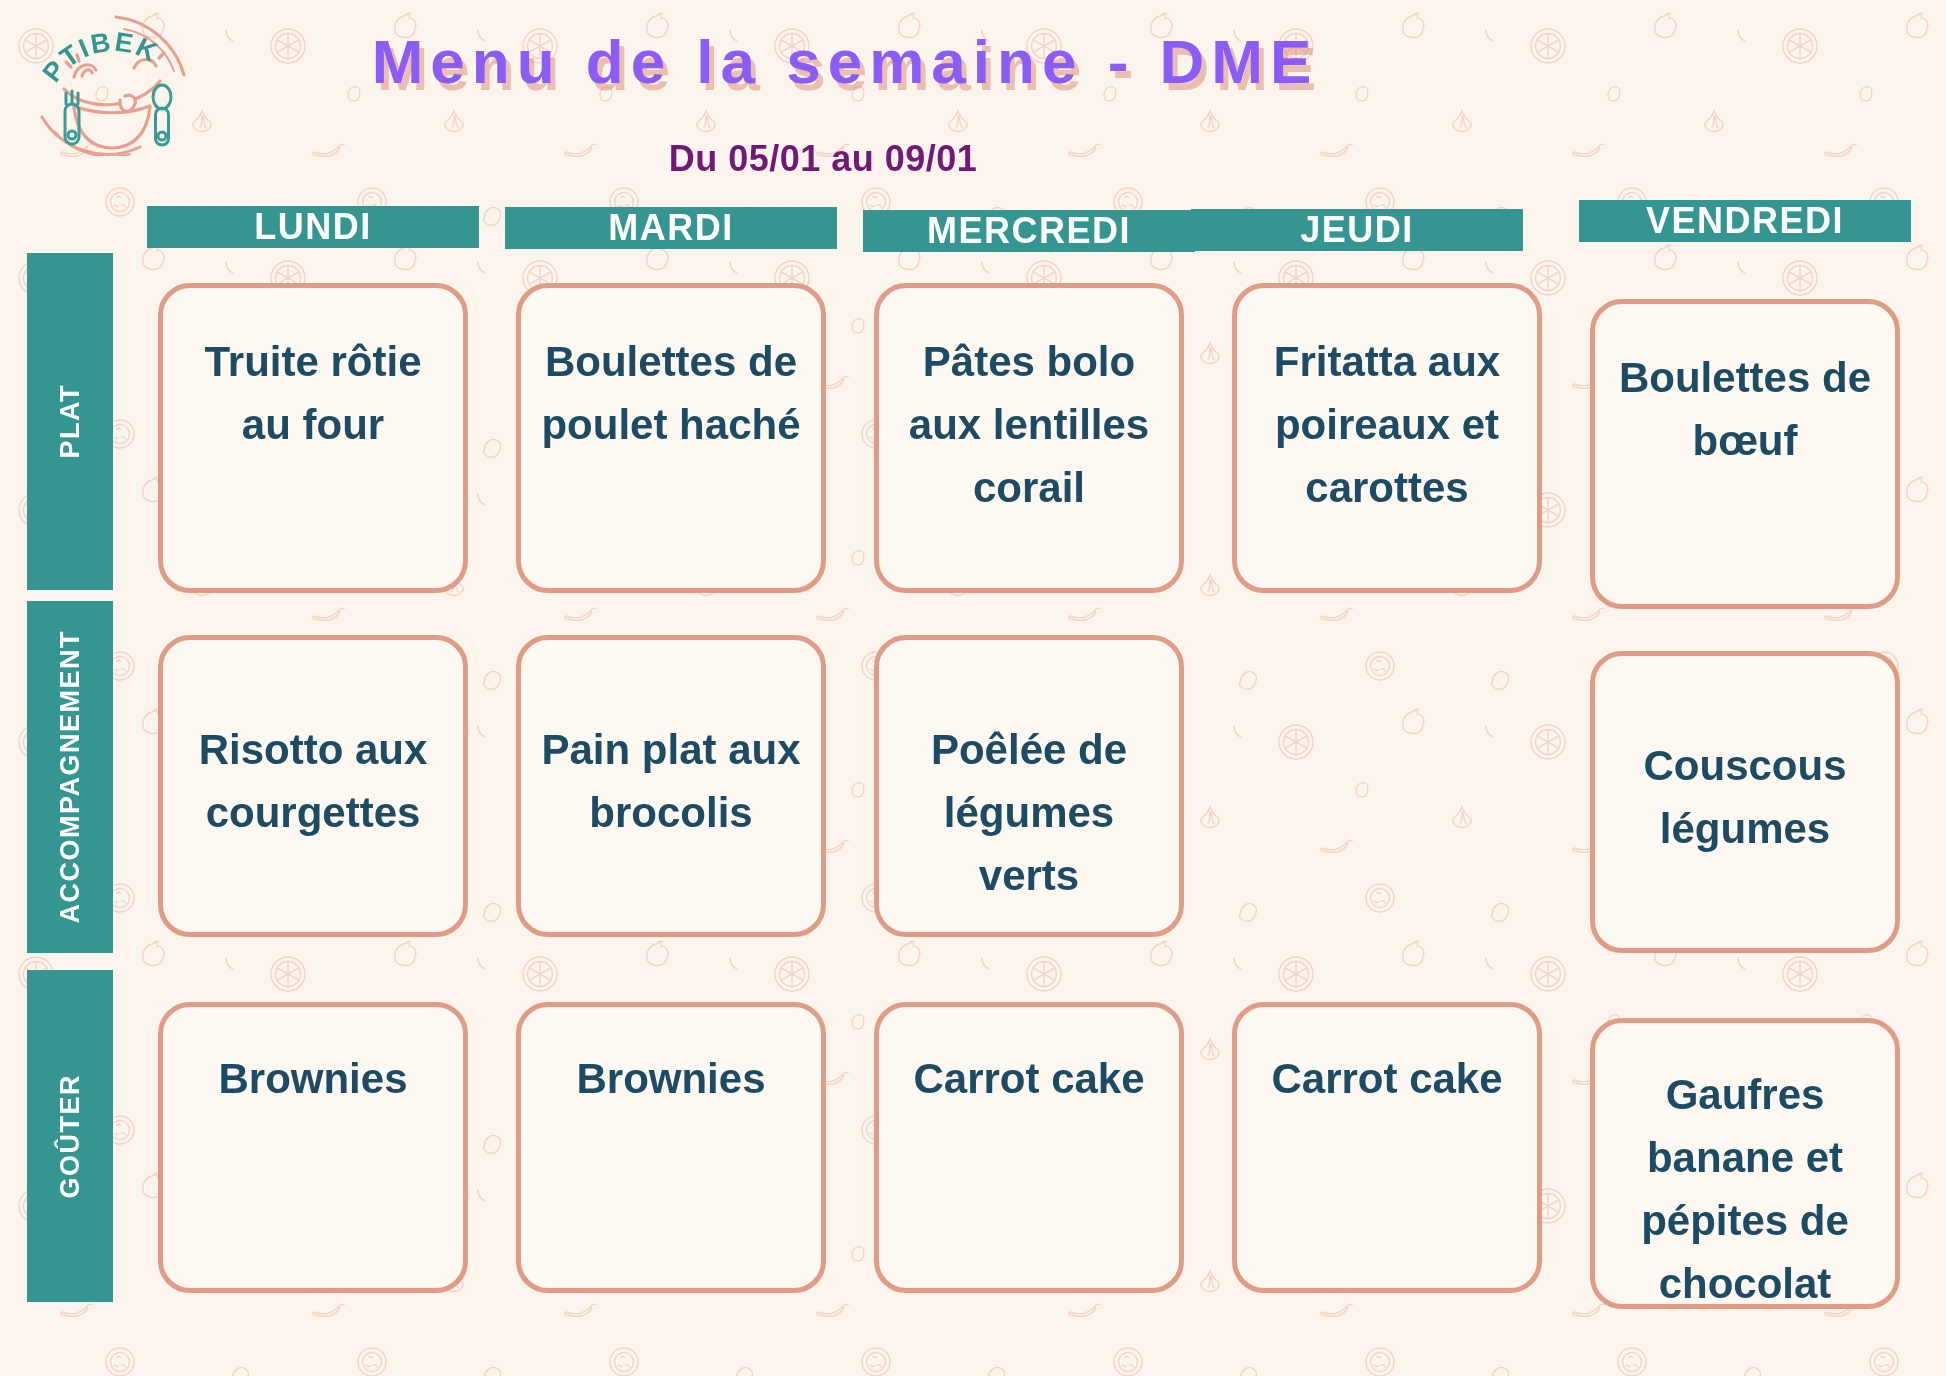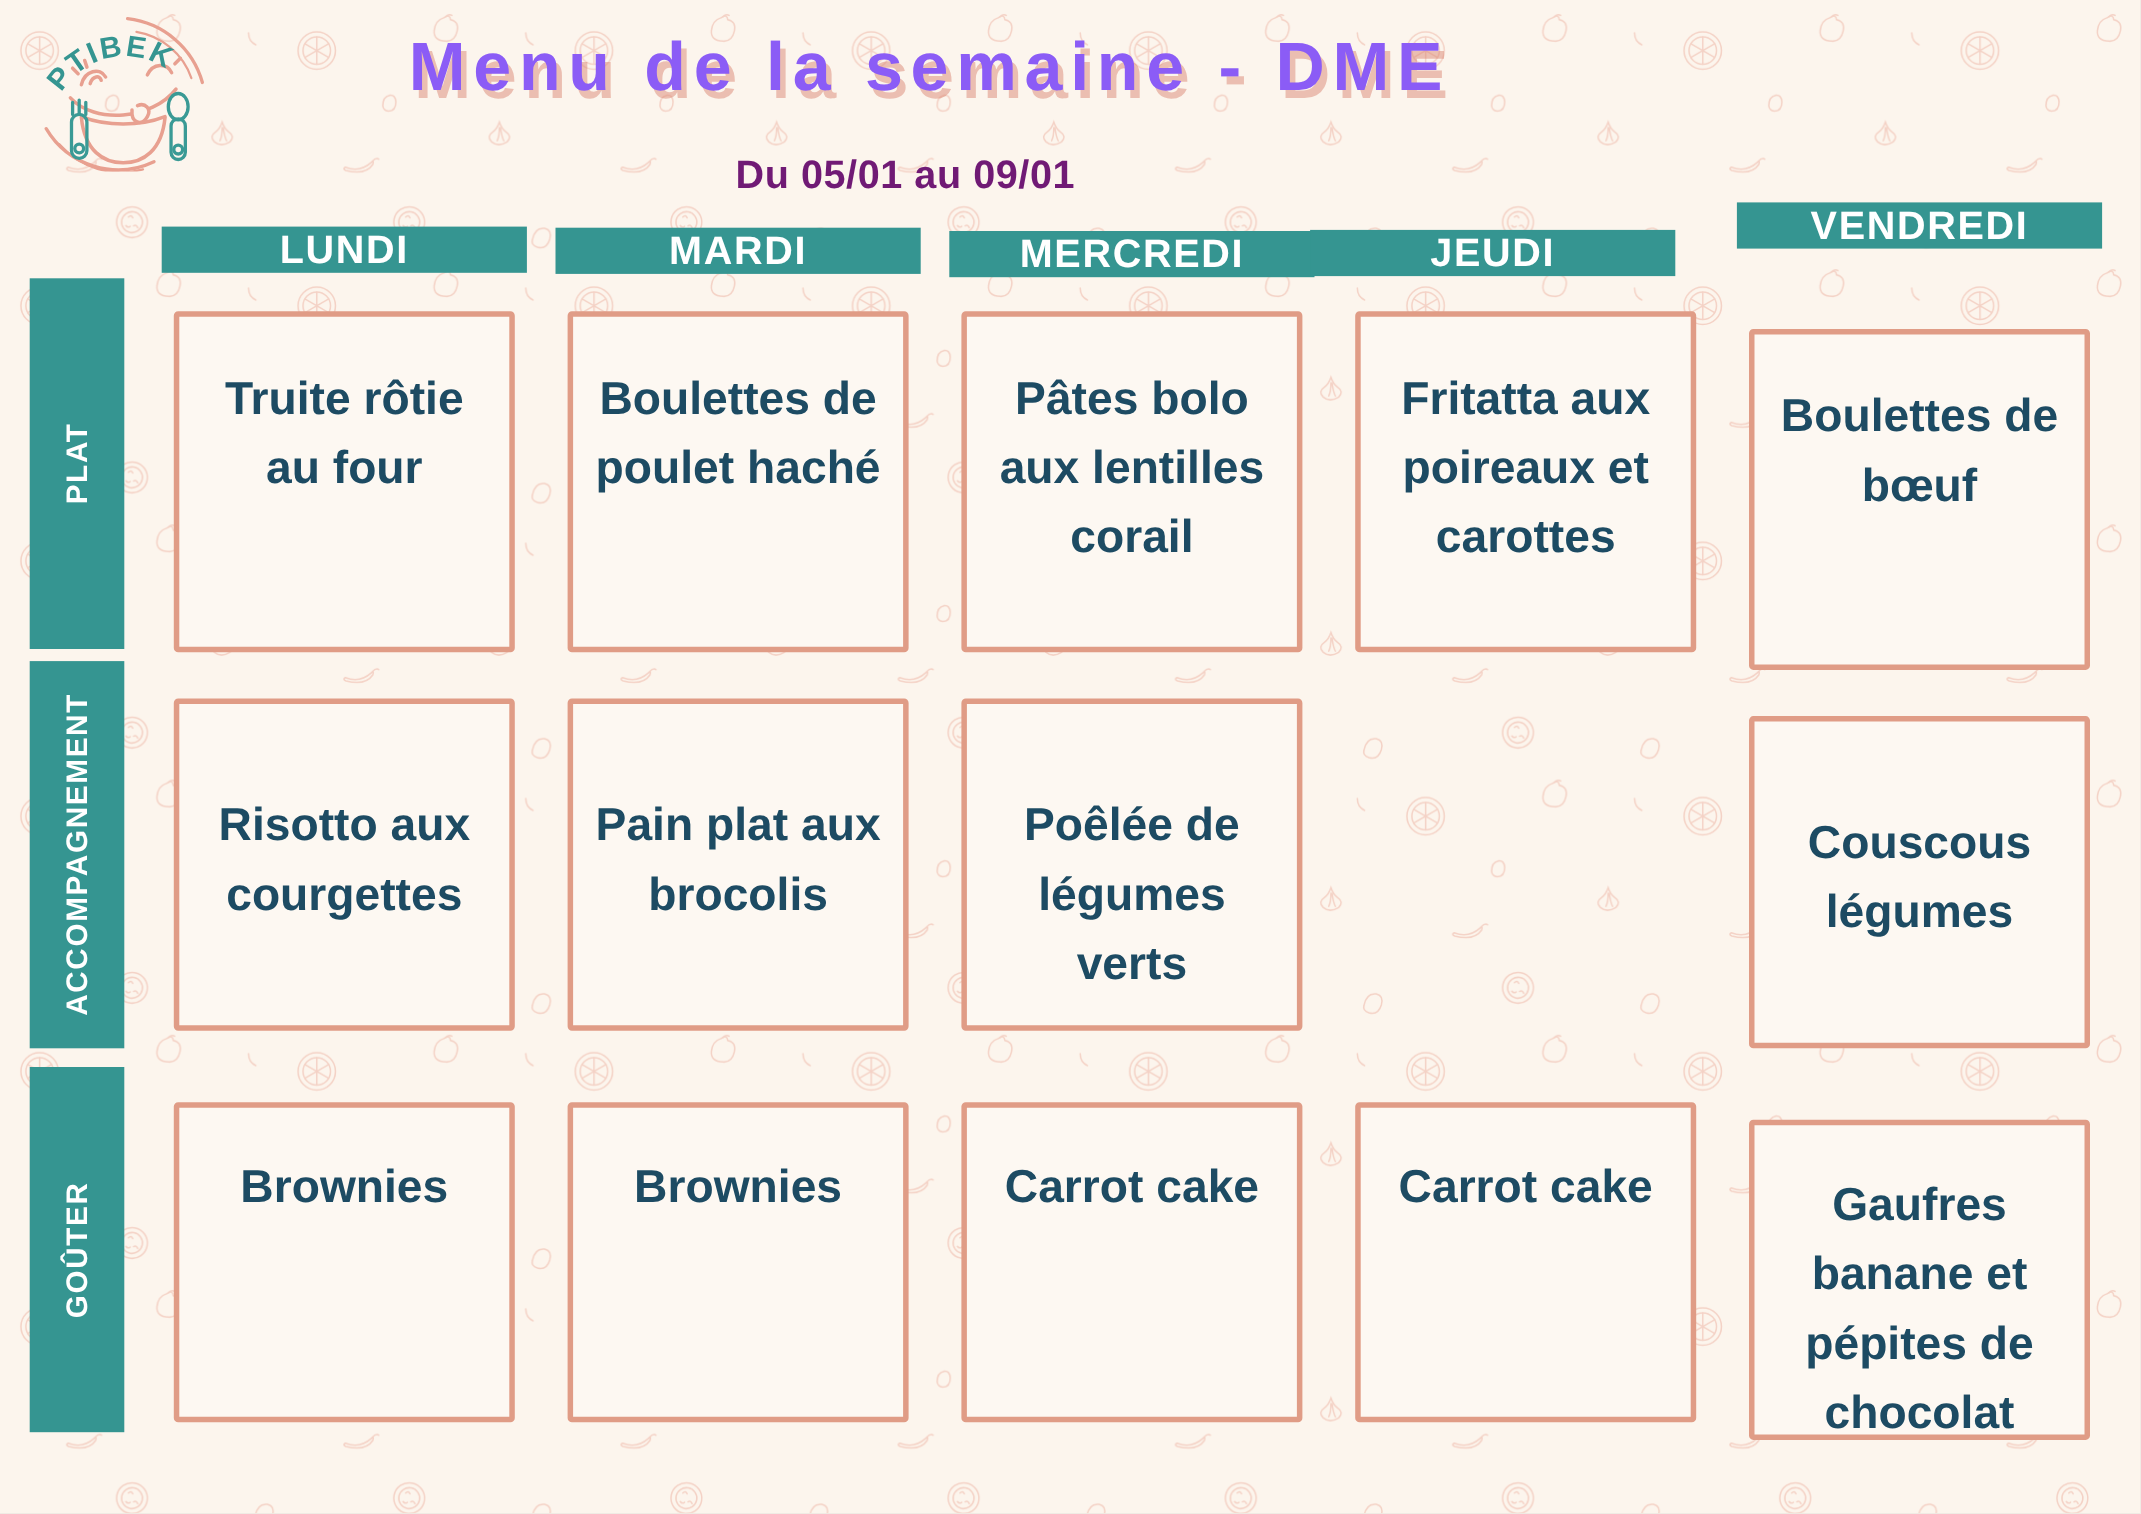--- a/index.html
+++ b/index.html
@@ -41,21 +41,21 @@
   .row-bar .vlabel{
     writing-mode:vertical-rl;transform:rotate(180deg);
     font-size:27px;font-weight:bold;letter-spacing:1.5px;white-space:nowrap;
   }
 
   
   .card{
     position:absolute;width:310px;
     background:#fdf8f2;
     border:5px solid #e09c86;
-    border-radius:4px;
+    border-radius:32px;
     box-sizing:border-box;
     display:block;
   }
   .card .dish{
     display:block;
     padding:0 14px;
     text-align:center;
     font-size:42px;font-weight:bold;line-height:1.5;
     color:#1d4b63;
   }
@@ -159,21 +159,21 @@
     </div>
   <div class="day-bar" style="left:505px;top:207px;">
       <span>MARDI</span>
     </div>
   <div class="day-bar" style="left:863px;top:210px;">
       <span>MERCREDI</span>
     </div>
   <div class="day-bar" style="left:1191px;top:209px;">
       <span>JEUDI</span>
     </div>
-  <div class="day-bar" style="left:1579px;top:184px;">
+  <div class="day-bar" style="left:1579px;top:200px;">
       <span>VENDREDI</span>
     </div>
 
   <div class="row-bar" style="top:253px;height:337px;">
     <span class="vlabel">PLAT</span>
   </div>
   <div class="row-bar" style="top:601px;height:352px;">
     <span class="vlabel">ACCOMPAGNEMENT</span>
   </div>
   <div class="row-bar" style="top:970px;height:332px;">

